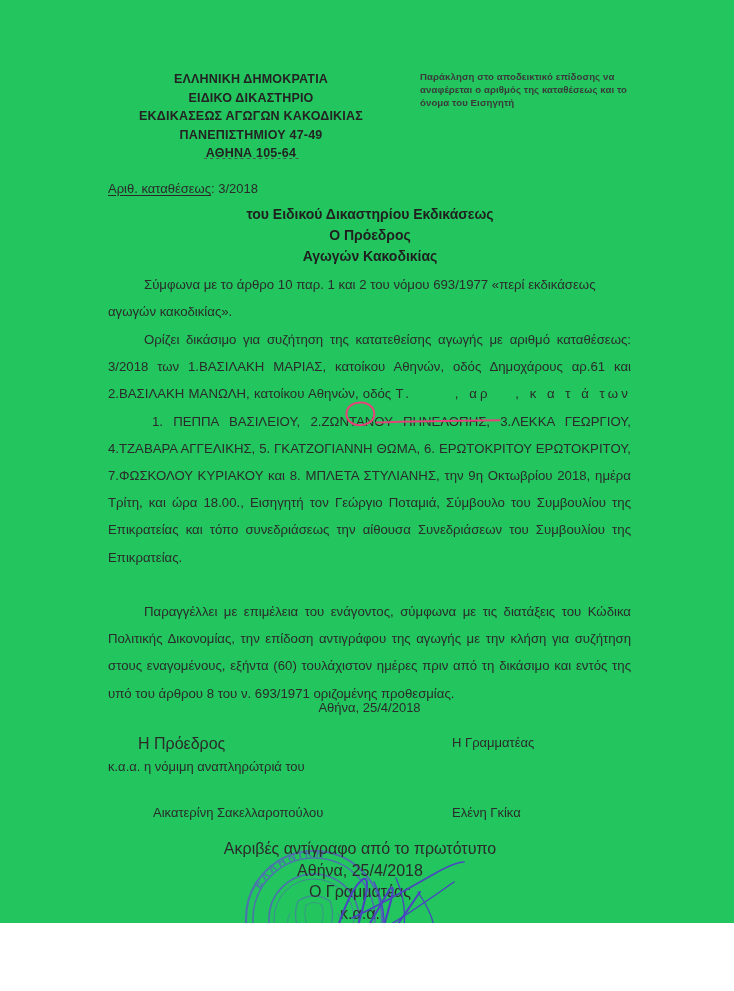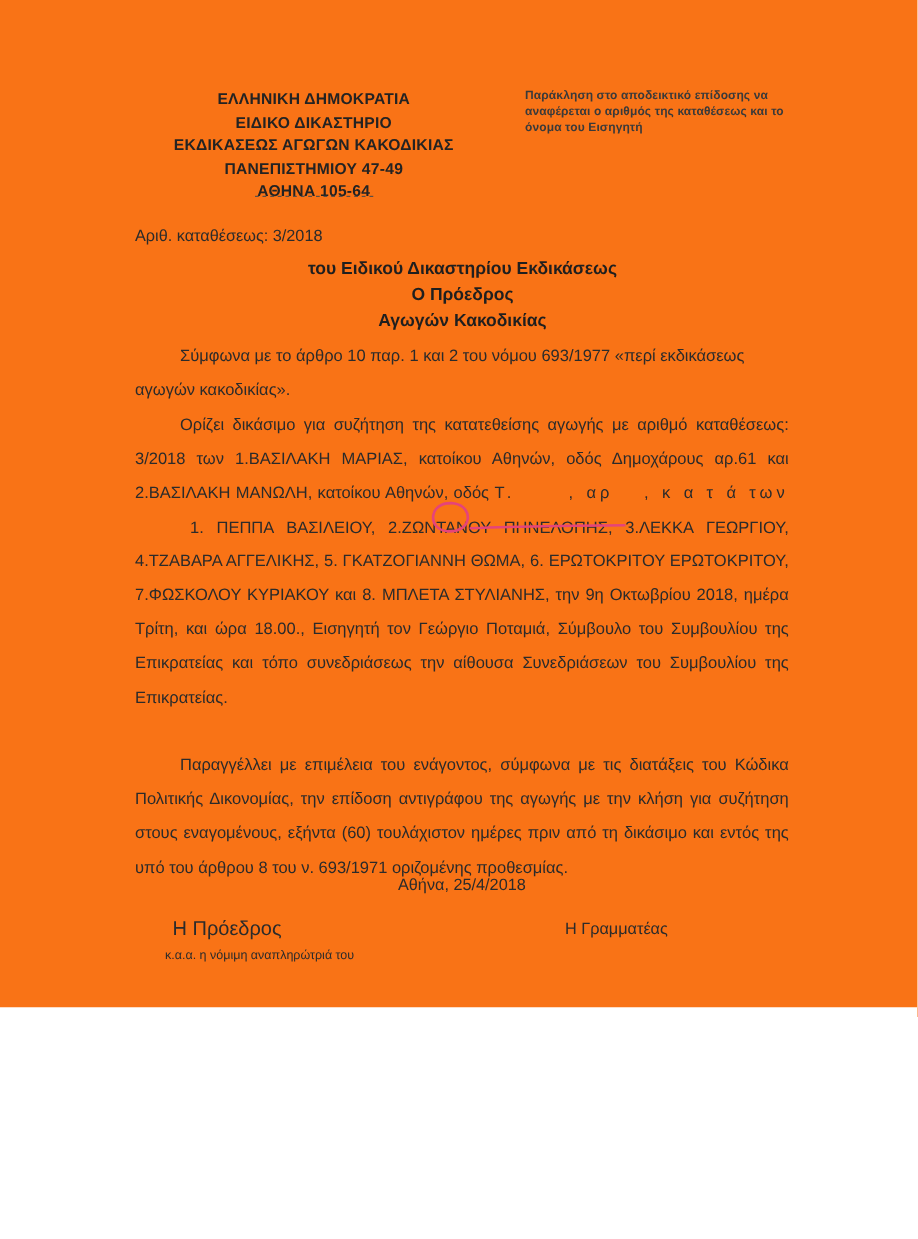--- a/index.html
+++ b/index.html
@@ -4,22 +4,22 @@
 <title>Scanned Greek Court Document</title>
 <style>
   html, body {
     margin: 0;
     padding: 0;
     background: #ffffff;
   }
   #page {
     position: relative;
     width: 734px;
-    height: 806px;
-    background: #f97316;
+    height: 923px;
+    background: #22c55e;
     overflow: hidden;
     font-family: "Liberation Sans", "DejaVu Sans", sans-serif;
     color: #2b2b2b;
     -webkit-font-smoothing: antialiased;
   }
 
   
   .blk { position: absolute; }
 
   
@@ -61,21 +61,21 @@
   }
 
   
   #filing-row {
     left: 108px;
     top: 181px;
     font-size: 13px;
     color: #2b2b2b;
     white-space: nowrap;
   }
-  #filing-row .u { text-underline-offset: 2px; }
+  #filing-row .u { text-decoration: underline; text-underline-offset: 2px; }
 
   
   #doc-title {
     left: 140px;
     top: 204px;
     width: 460px;
     text-align: center;
     font-size: 14px;
     font-weight: bold;
     line-height: 21px;
@@ -114,22 +114,21 @@
 
   .sig-col-left  { left: 138px; width: 270px; font-size: 16px; }
   .sig-col-right { left: 452px; width: 200px; font-size: 13px; }
 
   #role-president { top: 735px; }
   #role-secretary { top: 735px; }
   #president-sub {
     left: 108px;
     top: 759px;
     width: 340px;
-    font-size: 10px;
-    margin-left: 24px;
+    font-size: 13px;
   }
   #name-president { top: 805px; left: 113px; width: 300px; font-size: 13px; margin-left: 40px; }
   #name-secretary { top: 805px; }
 
   
   #certification {
     left: 180px;
     top: 838px;
     width: 360px;
     text-align: center;

